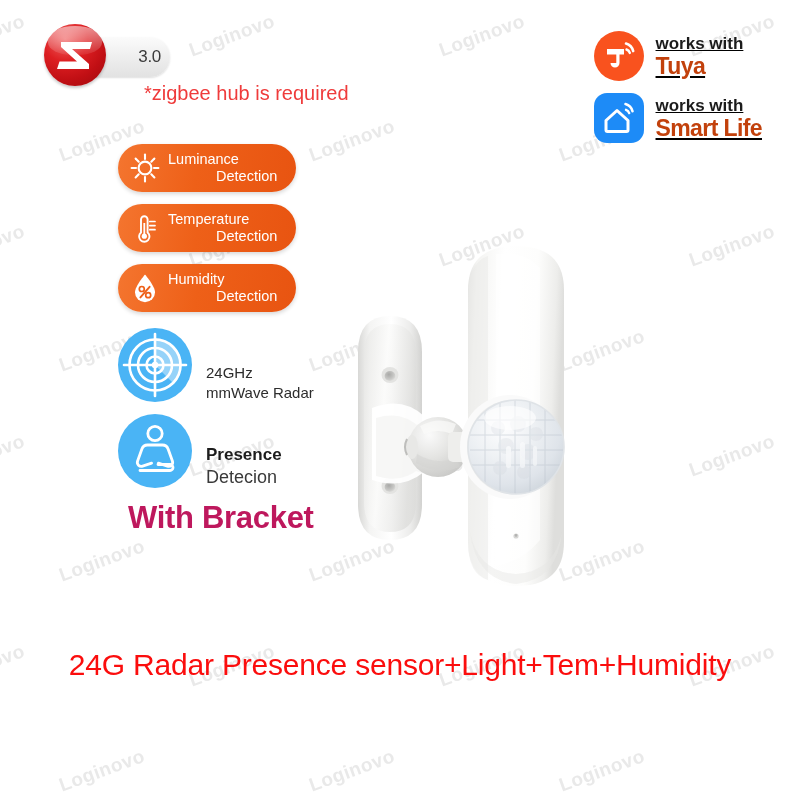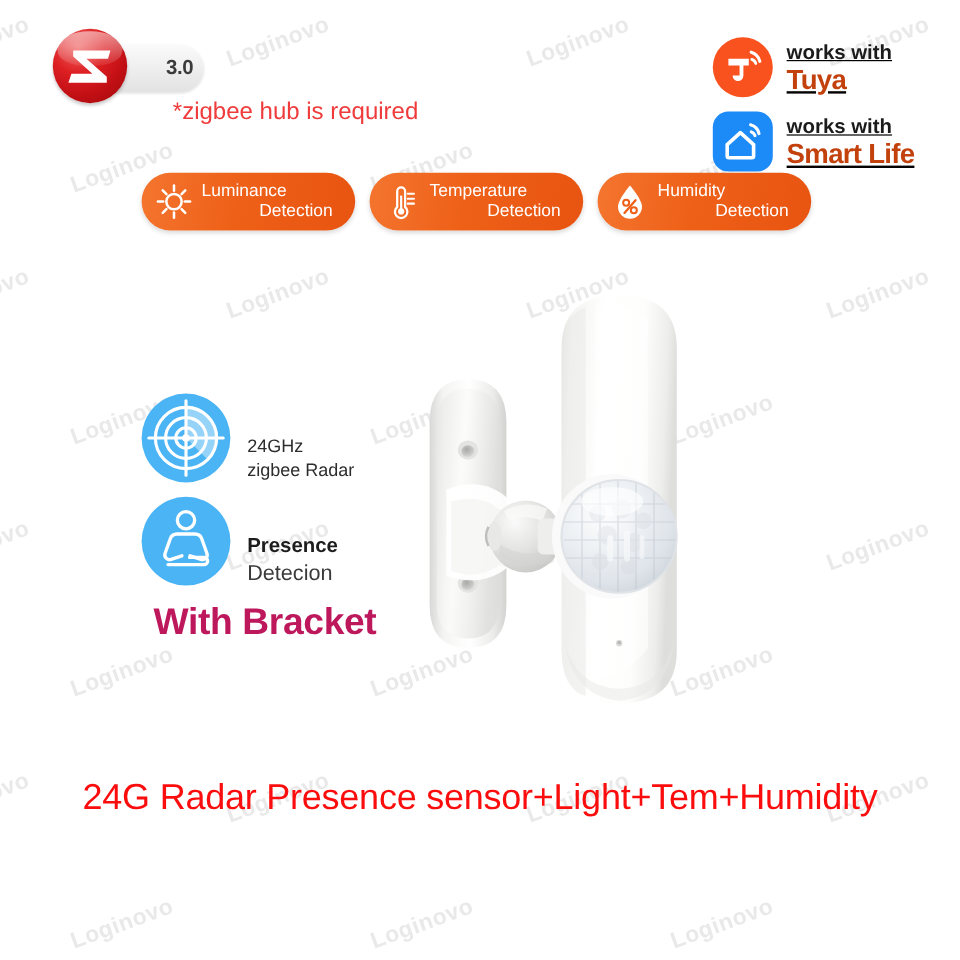--- a/index.html
+++ b/index.html
@@ -56,21 +56,21 @@
     border-radius: 20px;
     background: linear-gradient(180deg, #fbfbfb 0%, #ededed 55%, #e2e2e2 100%);
     box-shadow: 0 1px 2px rgba(0,0,0,0.13);
   }
   .zb-pill-text {
     position: absolute;
     right: 9px;
     top: 50%;
     transform: translateY(-50%);
     font-size: 17px;
-    font-weight: bold;
+    font-weight: normal;
     color: #3b3b3b;
     letter-spacing: -0.3px;
   }
   .zb-circle {
     position: absolute;
     left: 0;
     top: 0;
     width: 62px;
     height: 62px;
     border-radius: 50%;
@@ -149,21 +149,21 @@
     letter-spacing: -0.6px;
   }
 
   
   #feature-pills {
     position: absolute;
     left: 118px;
     top: 144px;
     z-index: 10;
     display: flex;
-    flex-direction: row;
+    flex-direction: column;
     gap: 12px;
   }
   .pill {
     width: 178px;
     height: 48px;
     border-radius: 24px;
     background: linear-gradient(100deg, #f4752f 0%, #ee6018 45%, #e85411 100%);
     box-shadow: 0 2px 4px rgba(0,0,0,0.16);
     display: flex;
     align-items: center;
@@ -385,21 +385,21 @@
         <circle cx="37" cy="37" r="8.5"></circle>
       </g>
       <g stroke="#ffffff" stroke-width="2.6" stroke-linecap="round">
         <line x1="37" y1="6" x2="37" y2="68"></line>
         <line x1="6" y1="37" x2="68" y2="37"></line>
       </g>
       <circle cx="37" cy="37" r="3.2" fill="#ffffff"></circle>
     </svg>
     <div class="feat-text">
       <div class="feat-l1">24GHz</div>
-      <div class="feat-l2">zigbee Radar</div>
+      <div class="feat-l2">mmWave Radar</div>
     </div>
   </div>
 
   <div id="presence-feature">
     <svg class="blue-circle" viewBox="0 0 74 74">
       <circle cx="37" cy="37" r="36" fill="#4ab4f5"></circle>
       <circle cx="37" cy="19.5" r="7.2" fill="none" stroke="#ffffff" stroke-width="2.8"></circle>
       <path d="M29.5 31 h15 a6 6 0 0 1 5.6 4 l4.3 12 a4 4 0 0 1 -5 5.2 l-9 -3
                M29.5 31 a6 6 0 0 0 -5.6 4 l-4.3 12 a4 4 0 0 0 5 5.2 l9 -3" fill="none" stroke="#ffffff" stroke-width="2.8" stroke-linejoin="round" stroke-linecap="round"></path>
       <path d="M22 56.5 h30 a3 3 0 0 0 0 -6 h-12" fill="none" stroke="#ffffff" stroke-width="2.8" stroke-linecap="round" stroke-linejoin="round"></path>

